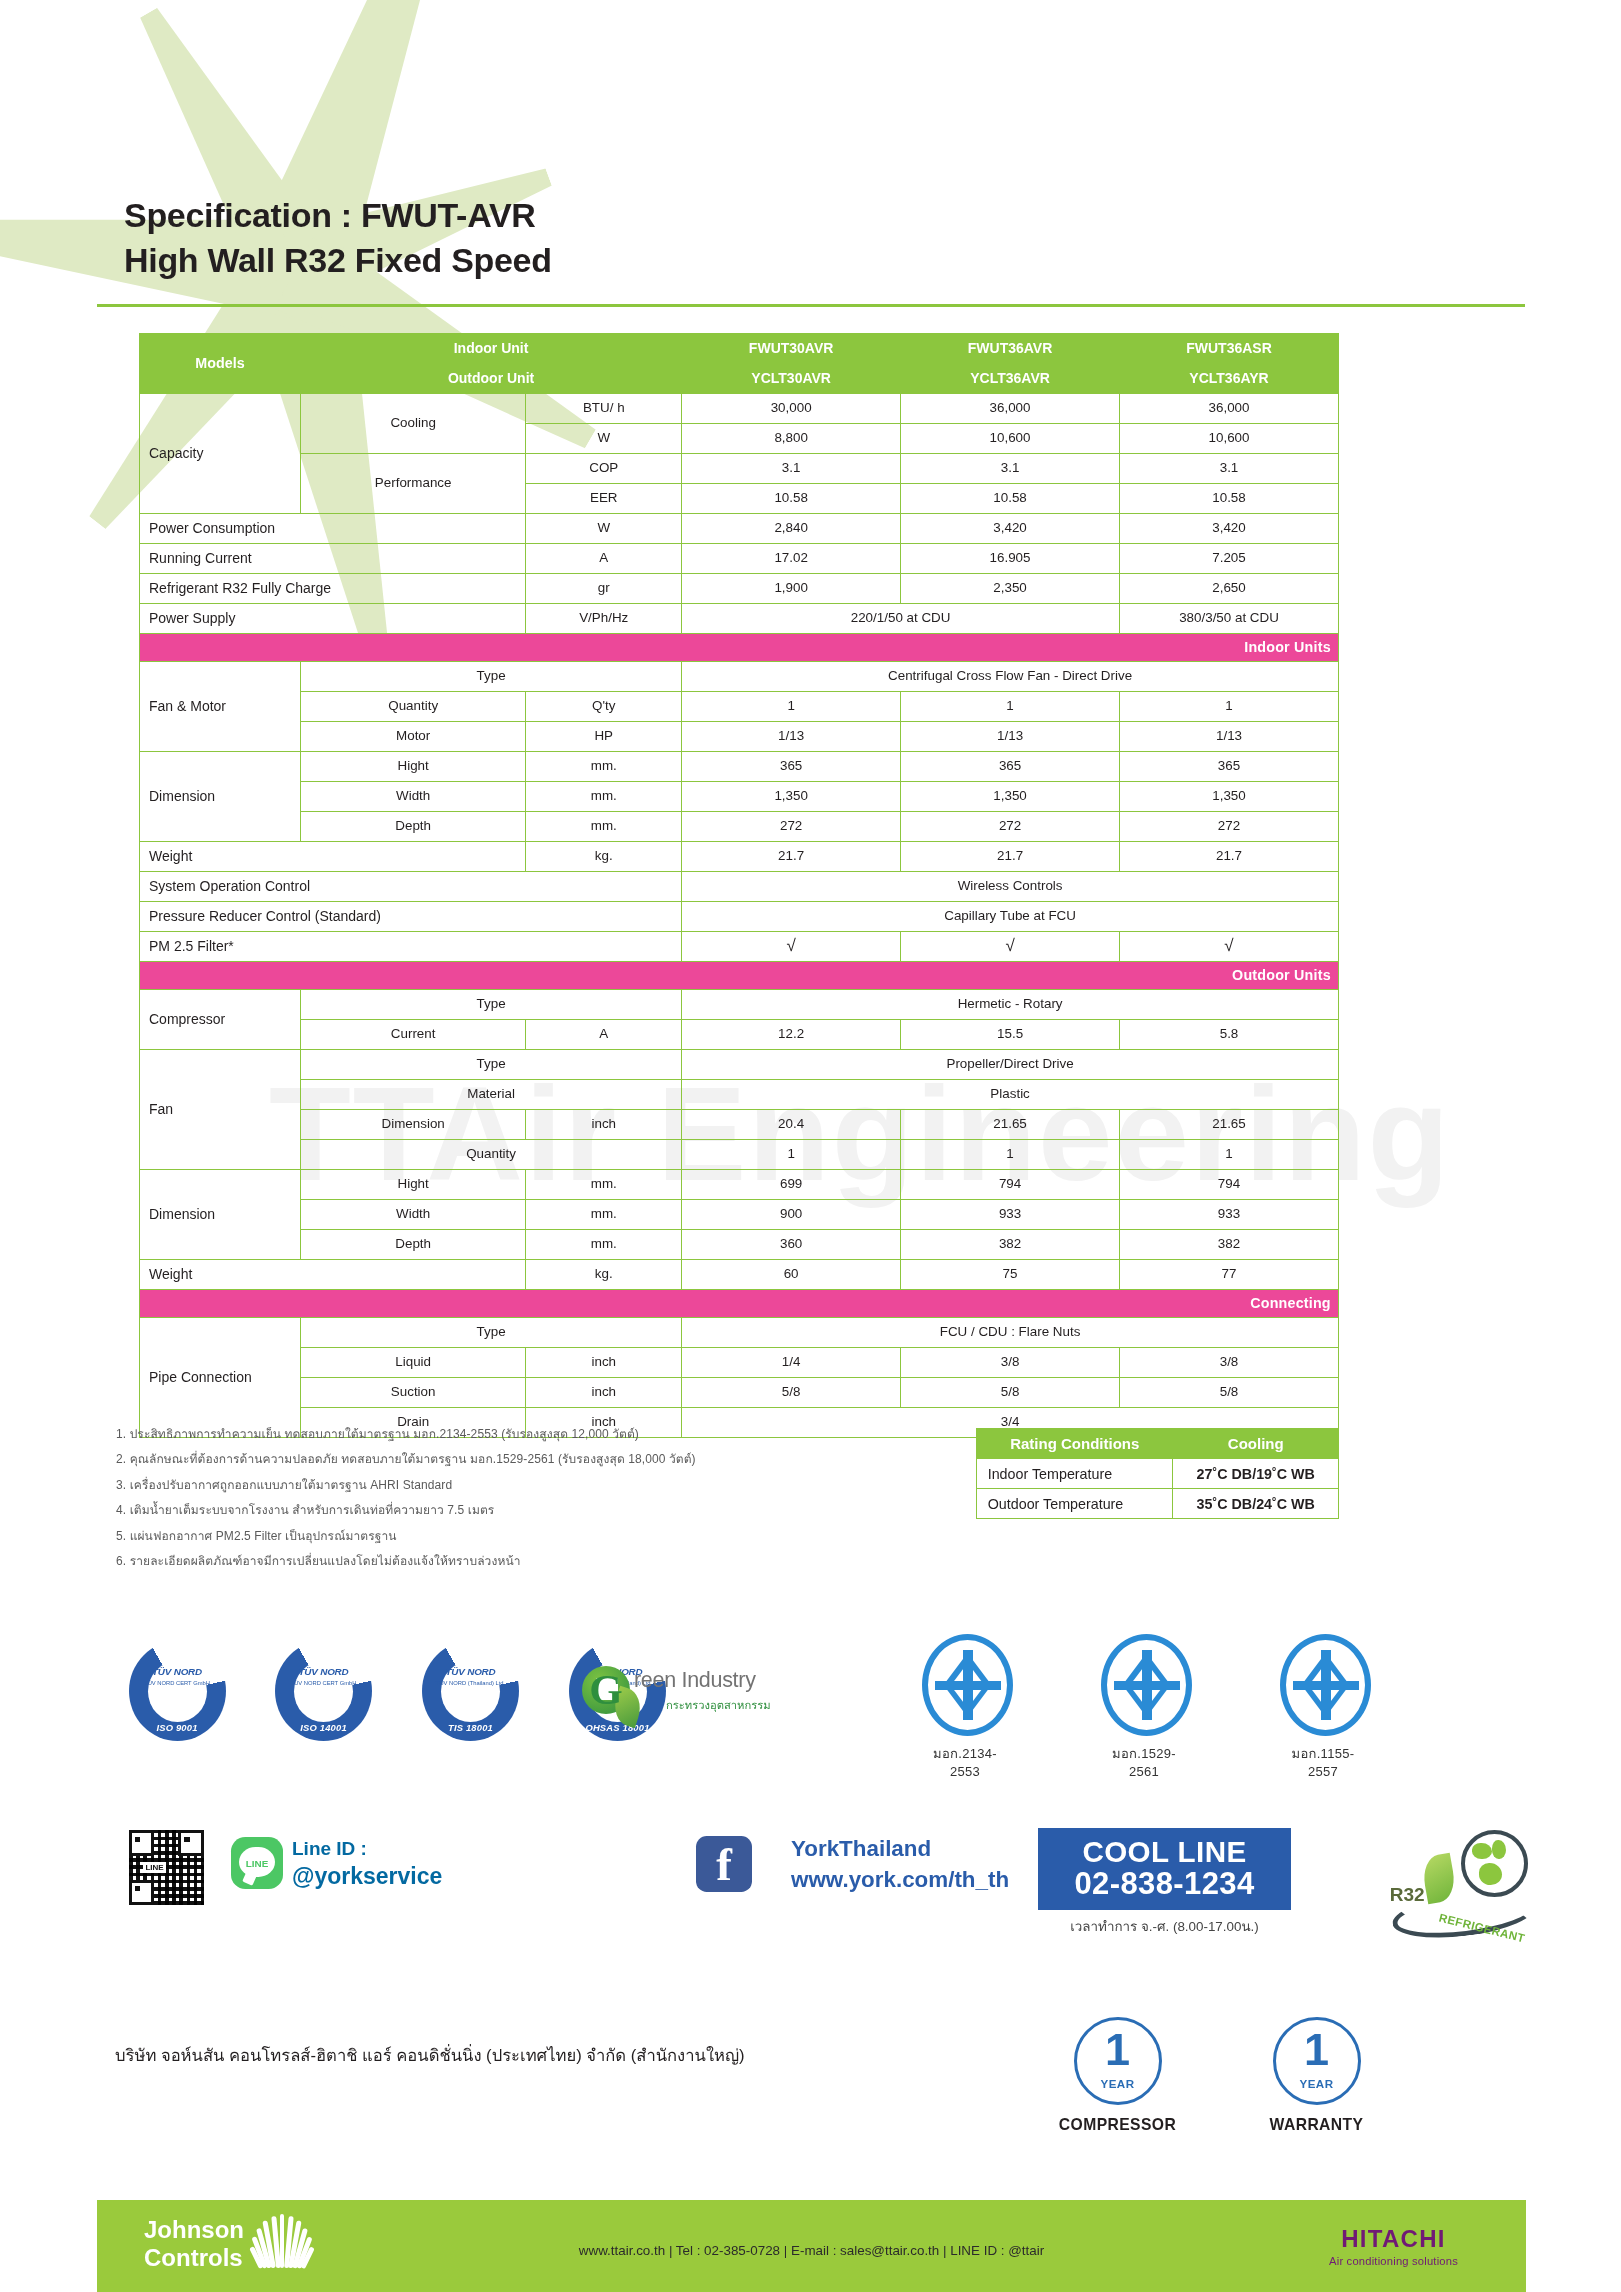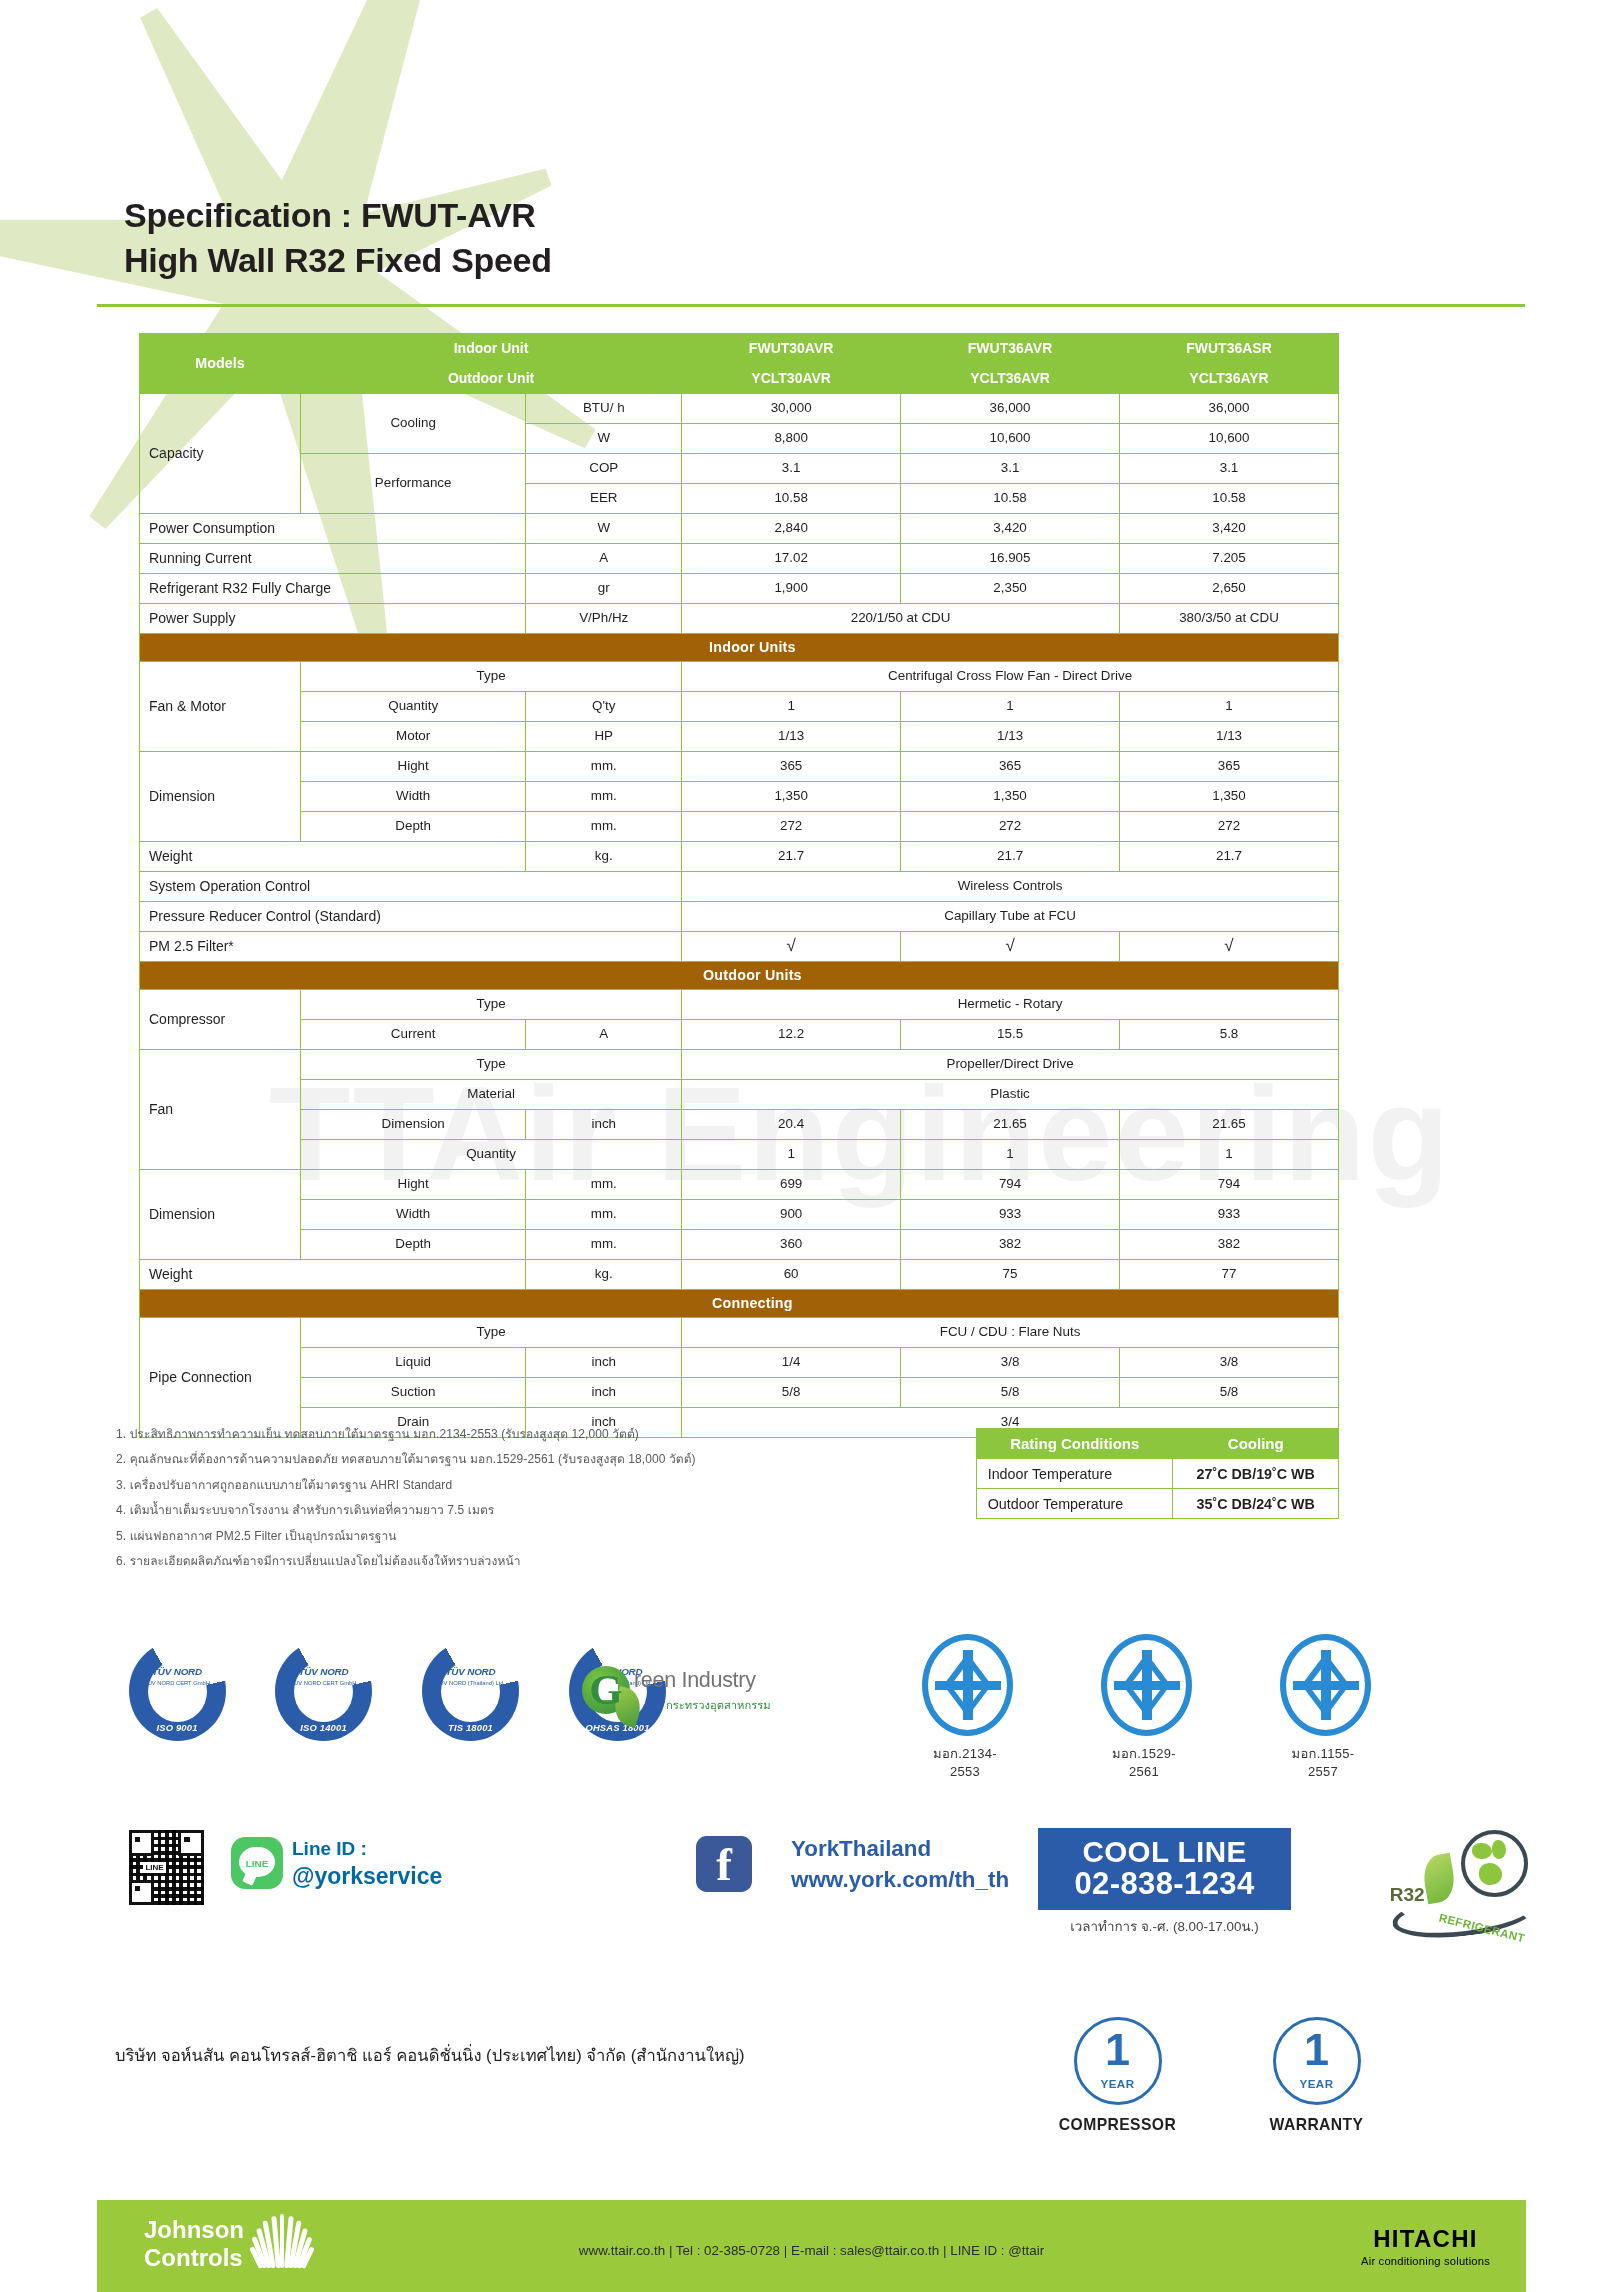--- a/index.html
+++ b/index.html
@@ -20,21 +20,21 @@
 
   .title-rule{position:absolute;left:97px;top:304px;width:1428px;height:2.7px;background:#8cc63e;z-index:3;}
 
   
   .spec{position:absolute;left:139px;top:333px;width:1200px;border-collapse:collapse;z-index:3;
         font-size:13.4px;}
   .spec td{border:0.9px solid #8cc63e;padding:0 7.2px;height:29px;text-align:center;
            vertical-align:middle;line-height:1.1;background:transparent;}
   .spec td.lbl{text-align:left;padding-left:9px;font-size:14px;}
   .spec td.hdr{background:#8cc63e;color:#fff;font-weight:700;border:0.9px solid #8cc63e;font-size:14px;}
-  .spec td.sec{background:#a16207;color:#fff;font-weight:700;text-align:center;padding-left:34px;
+  .spec td.sec{background:#ec4899;color:#fff;font-weight:700;text-align:right;padding-left:34px;
                height:27px;font-size:14.3px;letter-spacing:0.2px;}
   .spec td.models{background:#8cc63e;color:#fff;font-weight:700;font-size:14.3px;}
   .spec .tick{font-size:17px;}
 
   
   .notes{position:absolute;left:116px;top:1422px;width:770px;z-index:3;}
   .notes div{font-size:12px;color:#5a5a5a;line-height:2.12;letter-spacing:0.1px;}
 
   
   .rating{position:absolute;left:976px;top:1428px;width:363px;border-collapse:collapse;z-index:3;}
@@ -133,21 +133,21 @@
   .warr .y{position:absolute;left:0;right:0;bottom:11.6px;font-size:11.6px;font-weight:700;color:#2a6db5;letter-spacing:0.4px;}
   .warr .cap{margin-top:10.7px;font-size:15.7px;font-weight:700;color:#231f20;letter-spacing:0.4px;}
 
   
   .footer{position:absolute;left:97px;top:2200px;width:1429px;height:93px;background:#9aca3c;z-index:3;}
   .jc{position:absolute;left:47px;top:16px;color:#fff;}
   .jc .w{font-size:24px;font-weight:700;line-height:1.18;}
   .jc .mark{position:absolute;left:115px;top:-3.6px;width:47px;height:56px;}
   .jc .mark i{position:absolute;bottom:0;width:4.5px;background:#fff;border-radius:2.7px;transform-origin:50% 100%;}
   .foot-center{position:absolute;left:0;right:0;top:43px;text-align:center;font-size:13.4px;color:#2b2b2b;}
-  .hitachi{position:absolute;right:36px;top:25px;text-align:center;color:#000000;}
+  .hitachi{position:absolute;right:68px;top:25px;text-align:center;color:#701a75;}
   .hitachi .h{font-size:24px;font-weight:700;letter-spacing:1.3px;}
   .hitachi .s{font-size:11.2px;letter-spacing:0.2px;margin-top:1.8px;}
 </style>
 </head>
 <body>
 
 <div class="bg-star" id="starbg">
     <span class="ray" style="left: 296px; top: 269px; width: 107px; height: 385px; margin-left: -54px; transform-origin: 50% 0px; transform: rotate(-12deg); clip-path: polygon(0px 0px, 100% 0px, 62% 100%, 38% 100%);"></span>
     <span class="ray" style="left: 296px; top: 269px; width: 85px; height: 322px; margin-left: -43px; transform-origin: 50% 0px; transform: rotate(38deg); clip-path: polygon(0px 0px, 100% 0px, 62% 100%, 38% 100%);"></span>
     <span class="ray" style="left: 296px; top: 269px; width: 99px; height: 358px; margin-left: -49px; transform-origin: 50% 0px; transform: rotate(96deg); clip-path: polygon(0px 0px, 100% 0px, 62% 100%, 38% 100%);"></span>

